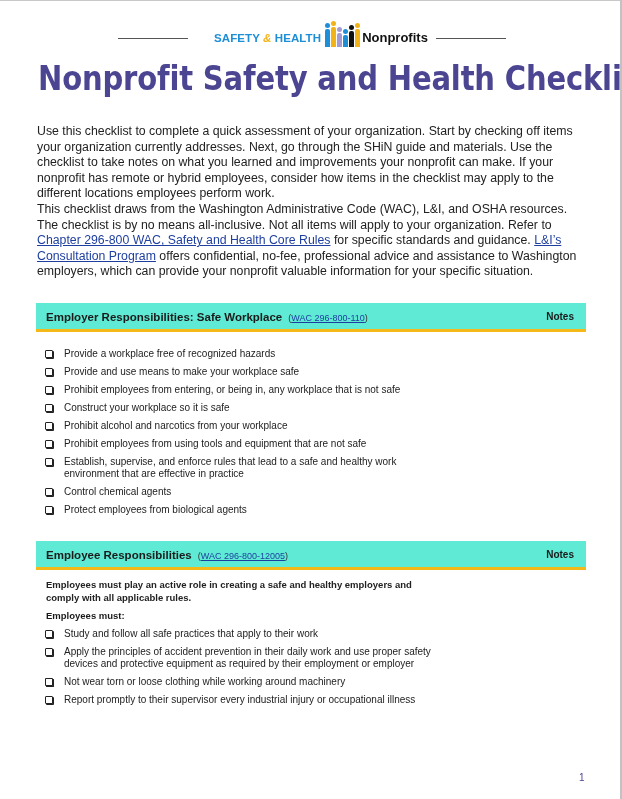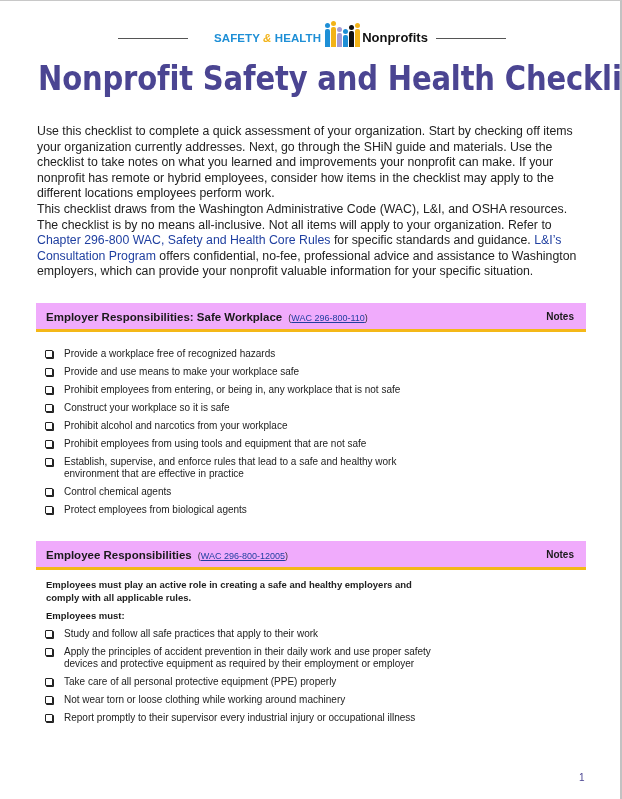--- a/index.html
+++ b/index.html
@@ -20,26 +20,26 @@
   .person .head { width: 5px; height: 5px; border-radius: 50%; margin-bottom: 1px; }
   .person .body { width: 5px; border-radius: 2px 2px 0 0; }
   .logo .t2 { font-weight: bold; font-size: 13px; color: #111; margin-bottom: 2px; }
   h1 {
     position: absolute; left: 38px; top: 58px; margin: 0;
     font-size: 33px; font-weight: bold; color: #4b4592; letter-spacing: -0.2px;
     font-family: "DejaVu Sans", sans-serif; transform: scaleX(0.88); transform-origin: left;
     white-space: nowrap;
   }
   .intro { position: absolute; left: 37px; width: 548px; font-size: 12.3px; line-height: 15.6px; color: #222; margin: 0; }
-  .intro a { color: #1f3fa0; }
+  .intro a { color: #1f3fa0; text-decoration: underline; }
   .p1 { top: 123px; }
   .p2 { top: 201px; }
   .sec-head {
     position: absolute; left: 36px; width: 550px; height: 29px;
-    background: #f0abfc; border-bottom: 3px solid #f4b818; box-sizing: border-box;
+    background: #5eead4; border-bottom: 3px solid #f4b818; box-sizing: border-box;
   }
   .sec-head .title { position: absolute; left: 10px; top: 8px; font-size: 11.5px; font-weight: bold; color: #1a1a1a; }
   .sec-head .ref { font-size: 9px; font-weight: normal; color: #333; margin-left: 6px; }
   .sec-head .ref a { color: #1f3fa0; text-decoration: underline; }
   .sec-head .notes { position: absolute; right: 12px; top: 8px; font-size: 10px; font-weight: bold; color: #1a1a1a; }
   .list { position: absolute; left: 44px; width: 400px; margin: 0; padding: 0; list-style: none; }
   .list li { position: relative; padding-left: 20px; font-size: 10px; line-height: 11.8px; color: #222; margin-bottom: 6.2px; }
   .list li .box {
     position: absolute; left: 1px; top: 2px; width: 6px; height: 6px;
     border: 1.3px solid #222; border-radius: 1px; box-shadow: 1px 1px 0 #222; background: #fff;
@@ -112,18 +112,18 @@
 
 <div class="sec-head" style="top:540px;">
   <span class="title"><span>Employee Responsibilities</span><span class="ref"><span>(</span><a>WAC 296-800-12005</a><span>)</span></span></span>
   <span class="notes">Notes</span>
 </div>
 <p class="emp-text" style="top:578px; font-weight:bold; color:#222;">Employees must play an active role in creating a safe and healthy employers and comply with all applicable rules.</p>
 <p class="emp-text" style="top:609px; font-weight:bold;">Employees must:</p>
 <ul class="list" id="list1" style="top:627px;">
     <li><span class="box"></span><span>Study and follow all safe practices that apply to their work</span></li>
     <li><span class="box"></span><span>Apply the principles of accident prevention in their daily work and use proper safety devices and protective equipment as required by their employment or employer</span></li>
-    <li><span class="box"></span><span>Take care of all personal protective equipment (PPE) properly</span></li>
+    <li><span class="box"></span></li>
     <li><span class="box"></span><span>Not wear torn or loose clothing while working around machinery</span></li>
     <li><span class="box"></span><span>Report promptly to their supervisor every industrial injury or occupational illness</span></li>
   </ul>
 
 <div class="page-num">1</div>
 
 </body></html>

